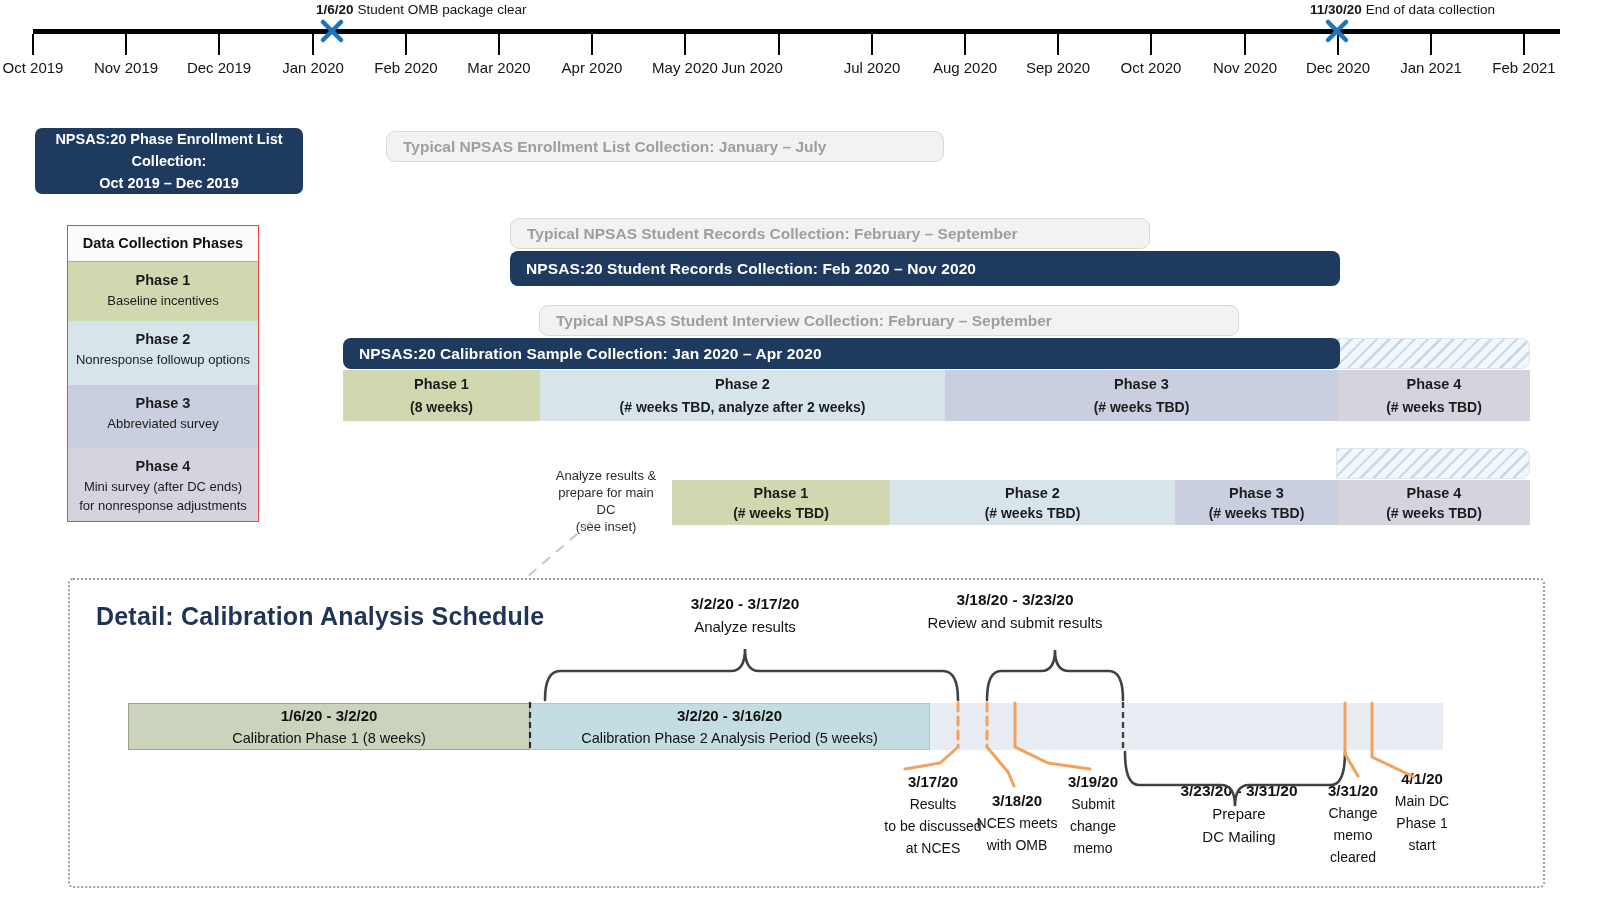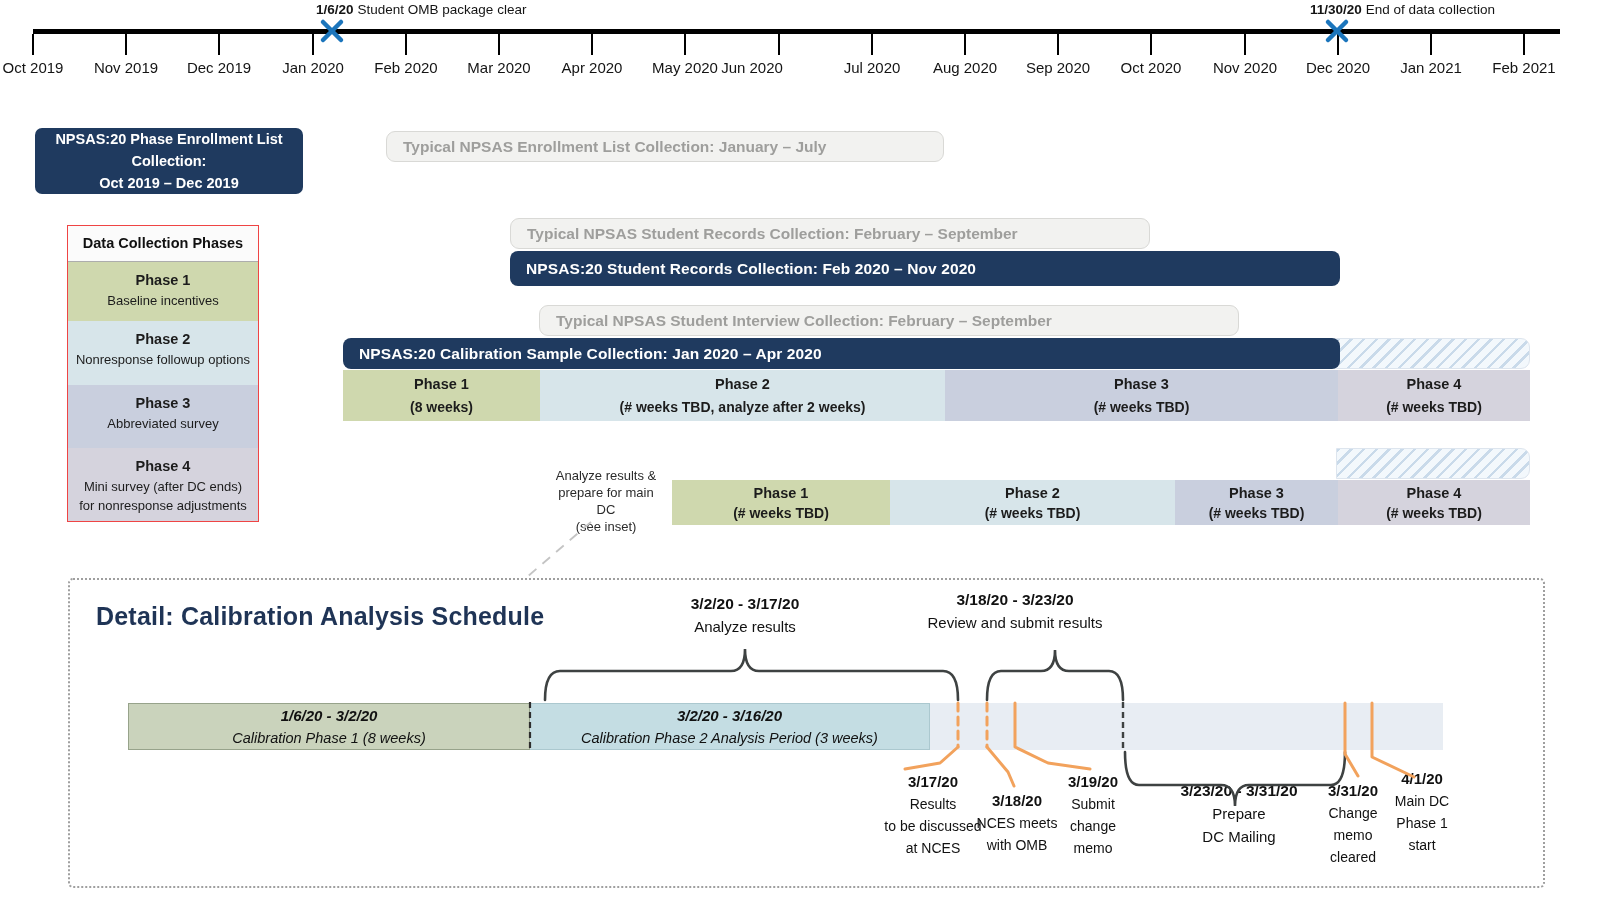--- a/index.html
+++ b/index.html
@@ -36,21 +36,21 @@
             font-weight:bold;font-size:14.5px;color:#111;line-height:35px;height:35px;}
   .leg-cell{text-align:center;color:#1c1c1c;padding-top:7px;box-sizing:border-box;}
   .leg-cell .t{font-weight:bold;font-size:14.5px;line-height:22px;}
   .leg-cell .s{font-size:13px;line-height:19px;}
   
   .note{left:545px;top:451px;width:122px;text-align:center;font-size:13px;line-height:17px;color:#2b2b2b;margin-top:16px;}
   #inset{left:68px;top:578px;width:1477px;height:310px;border:2px dotted #9F9F9F;
          border-radius:5px;box-sizing:border-box;background:#fff;z-index:0;}
   .inset-title{left:96px;top:602px;font-size:25px;font-weight:bold;color:#1F3456;letter-spacing:.2px;z-index:2;}
   .ibar{display:flex;flex-direction:column;align-items:center;justify-content:center;
-        text-align:center;color:#111;box-sizing:border-box;z-index:1;font-style:italic;}
+        text-align:center;color:#111;box-sizing:border-box;z-index:1;}
   .ibar .d{font-weight:bold;font-size:15px;line-height:23px;}
   .ibar .l{font-size:14.5px;line-height:22px;}
   .blab{text-align:center;color:#111;z-index:2;}
   .blab .d{font-weight:bold;font-size:15.5px;line-height:23px;}
   .blab .l{font-size:15px;line-height:23px;}
   .callout{text-align:center;color:#111;font-size:14px;line-height:22px;z-index:2;}
   .callout .d{font-weight:bold;font-size:15px;}
   #overlay{left:0;top:0;z-index:4;pointer-events:none;}
   .xmark{z-index:3;}
 </style>
@@ -203,21 +203,21 @@
 
   <div id="inset" class="abs"></div>
   <div class="abs inset-title">Detail: Calibration Analysis Schedule</div>
 
   <div class="abs ibar" style="left:128px;top:703px;width:402px;height:47px;background:#CAD3BC;border:1px solid #97A38B">
     <div class="d">1/6/20 - 3/2/20</div>
     <div class="l">Calibration Phase 1 (8 weeks)</div>
   </div>
   <div class="abs ibar" style="left:530px;top:703px;width:400px;height:47px;background:#C4DDE3;border:1px solid #ABC8CF;border-left:none">
     <div class="d">3/2/20 - 3/16/20</div>
-    <div class="l">Calibration Phase 2 Analysis Period (3 weeks)</div>
+    <div class="l">Calibration Phase 2 Analysis Period (5 weeks)</div>
   </div>
   <div class="abs" style="left:930px;top:703px;width:513px;height:47px;background:#E8EDF3"></div>
 
   <div class="abs blab" style="left:655px;top:592px;width:180px">
     <div class="d">3/2/20 - 3/17/20</div>
     <div class="l">Analyze results</div>
   </div>
   <div class="abs blab" style="left:910px;top:588px;width:210px">
     <div class="d">3/18/20 - 3/23/20</div>
     <div class="l">Review and submit results</div>

